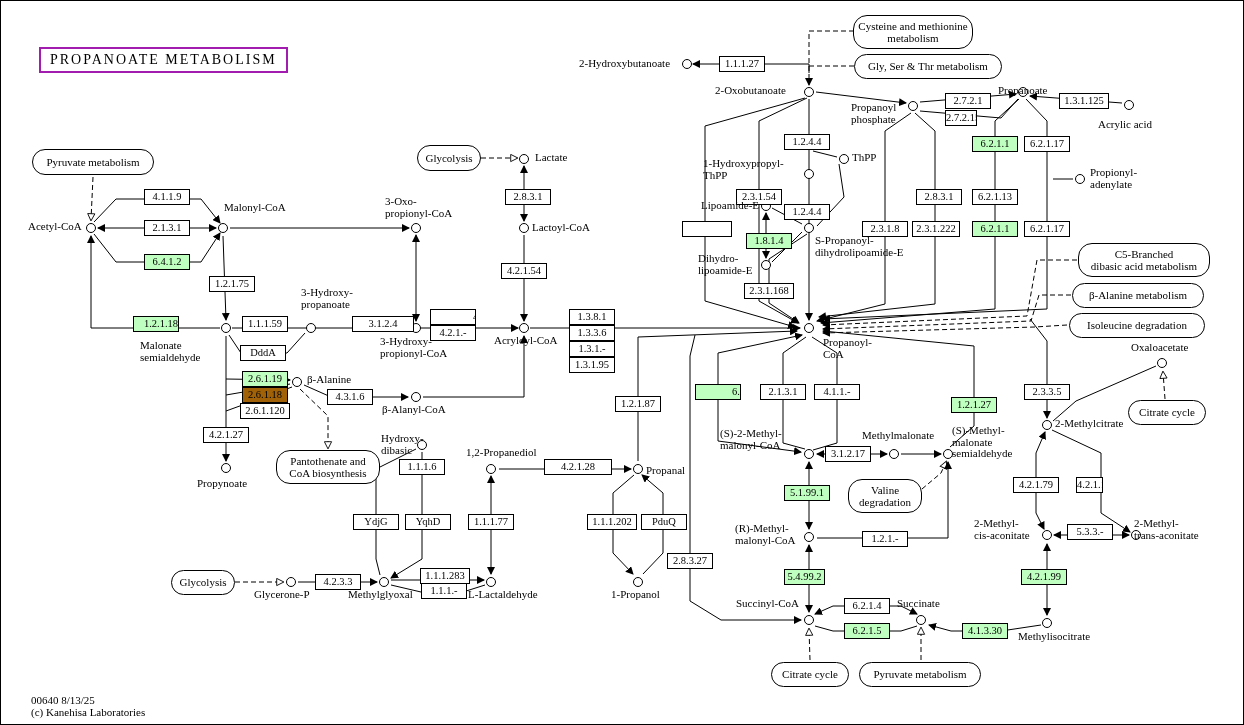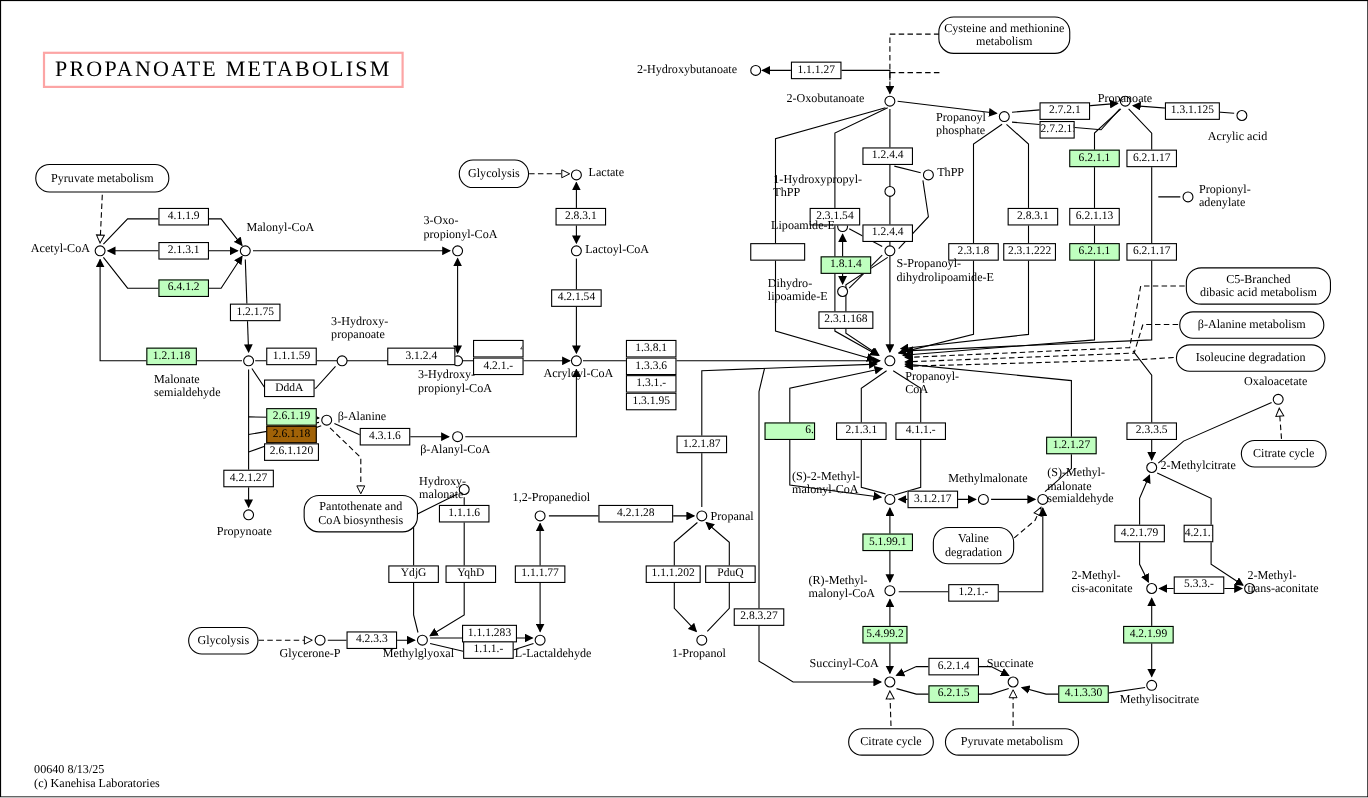--- a/index.html
+++ b/index.html
@@ -8,22 +8,22 @@
        border:1px solid #000;box-sizing:border-box;overflow:hidden;}
   #wires{position:absolute;left:0;top:0;}
   .ebox{position:absolute;height:16px;border:1px solid #000;background:#fff;
         font-size:10.5px;line-height:14px;text-align:center;box-sizing:border-box;
         white-space:nowrap;overflow:hidden;}
   .plink{position:absolute;border:1px solid #000;background:#fff;border-radius:14px;
          font-size:11px;line-height:12.5px;text-align:center;display:flex;
          align-items:center;justify-content:center;white-space:pre-line;
          box-sizing:border-box;padding:1px 4px;}
   .clabel{position:absolute;font-size:11px;line-height:11.5px;white-space:pre-line;}
-  .title-box{position:absolute;left:38px;top:46px;border:2px solid #fca5a5;
-             padding:3px 9px;font-size:20px;letter-spacing:2px;background:#fff;}
+  .title-box{position:absolute;left:38px;top:46px;border:2px solid #a21caf;
+             padding:3px 9px;font-size:14px;letter-spacing:2px;background:#fff;}
   .footer{position:absolute;left:30px;top:693px;font-size:11px;line-height:12px;}
 </style>
 </head>
 <body>
 
 <div id="map">
   <svg id="wires" width="1244" height="725">
     <defs>
       <marker id="af" viewBox="0 0 8 8" refX="7" refY="4" markerWidth="8" markerHeight="8" orient="auto-start-reverse">
         <path d="M0,0 L8,4 L0,8 z" fill="#000"></path>
@@ -180,21 +180,21 @@
     <div class="ebox" style="left: 911px; top: 220px; width: 48px;">2.3.1.222</div>
     <div class="ebox" style="left: 971px; top: 220px; width: 46px; background: rgb(191, 255, 191);">6.2.1.1</div>
     <div class="ebox" style="left: 1023px; top: 220px; width: 46px;">6.2.1.17</div>
     <div class="ebox" style="left: 745px; top: 232px; width: 46px; background: rgb(191, 255, 191);">1.8.1.4</div>
     <div class="ebox" style="left: 143px; top: 188px; width: 46px;">4.1.1.9</div>
     <div class="ebox" style="left: 143px; top: 219px; width: 46px;">2.1.3.1</div>
     <div class="ebox" style="left: 143px; top: 253px; width: 46px; background: rgb(191, 255, 191);">6.4.1.2</div>
     <div class="ebox" style="left: 208px; top: 275px; width: 46px;">1.2.1.75</div>
     <div class="ebox" style="left: 743px; top: 282px; width: 50px;">2.3.1.168</div>
     <div class="ebox" style="left: 500px; top: 262px; width: 46px;">4.2.1.54</div>
-    <div class="ebox" style="left: 132px; top: 315px; width: 46px; background: rgb(191, 255, 191);">1.2.1.18</div>
+    <div class="ebox" style="left: 132px; top: 315px; width: 46px; background: rgb(191, 255, 191); text-align: right;">1.2.1.18</div>
     <div class="ebox" style="left: 241px; top: 315px; width: 46px;">1.1.1.59</div>
     <div class="ebox" style="left: 351px; top: 315px; width: 62px;">3.1.2.4</div>
     <div class="ebox" style="left: 429px; top: 308px; width: 46px; padding-left: 42px;">4.2.1.17</div>
     <div class="ebox" style="left: 429px; top: 324px; width: 46px;">4.2.1.-</div>
     <div class="ebox" style="left: 568px; top: 308px; width: 46px;">1.3.8.1</div>
     <div class="ebox" style="left: 568px; top: 324px; width: 46px;">1.3.3.6</div>
     <div class="ebox" style="left: 568px; top: 340px; width: 46px;">1.3.1.-</div>
     <div class="ebox" style="left: 568px; top: 356px; width: 46px;">1.3.1.95</div>
     <div class="ebox" style="left: 239px; top: 344px; width: 46px;">DddA</div>
     <div class="ebox" style="left: 241px; top: 370px; width: 46px; background: rgb(191, 255, 191);">2.6.1.19</div>
@@ -227,20 +227,21 @@
     <div class="ebox" style="left: 314px; top: 573px; width: 46px;">4.2.3.3</div>
     <div class="ebox" style="left: 419px; top: 567px; width: 50px;">1.1.1.283</div>
     <div class="ebox" style="left: 420px; top: 582px; width: 46px;">1.1.1.-</div>
     <div class="ebox" style="left: 843px; top: 597px; width: 46px;">6.2.1.4</div>
     <div class="ebox" style="left: 843px; top: 622px; width: 46px; background: rgb(191, 255, 191);">6.2.1.5</div>
     <div class="ebox" style="left: 961px; top: 622px; width: 46px; background: rgb(191, 255, 191);">4.1.3.30</div>
     <div class="plink" style="left: 31px; top: 148px; width: 122px; height: 26px;">Pyruvate metabolism</div>
     <div class="plink" style="left: 416px; top: 144px; width: 64px; height: 26px;">Glycolysis</div>
     <div class="plink" style="left: 852px; top: 14px; width: 120px; height: 34px; font-family: Liberation Serif, serif;">Cysteine and methionine
 metabolism</div>
+    <div class="plink" style="left: 853px; top: 52.5px; width: 148px; height: 25px;">Gly, Ser &amp; Thr metabolism</div>
     <div class="plink" style="left: 1077px; top: 242px; width: 132px; height: 34px;">C5-Branched
 dibasic acid metabolism</div>
     <div class="plink" style="left: 1071px; top: 281.5px; width: 132px; height: 25px;">β-Alanine metabolism</div>
     <div class="plink" style="left: 1068px; top: 311.5px; width: 136px; height: 25px;">Isoleucine degradation</div>
     <div class="plink" style="left: 1127px; top: 398.5px; width: 78px; height: 25px;">Citrate cycle</div>
     <div class="plink" style="left: 275px; top: 449px; width: 104px; height: 34px;">Pantothenate and
 CoA biosynthesis</div>
     <div class="plink" style="left: 847px; top: 478px; width: 74px; height: 34px;">Valine
 degradation</div>
     <div class="plink" style="left: 170px; top: 568.5px; width: 64px; height: 25px;">Glycolysis</div>
@@ -281,21 +282,21 @@
     <div class="clabel" style="left: 306px; top: 373px;">β-Alanine</div>
     <div class="clabel" style="left: 381px; top: 403px;">β-Alanyl-CoA</div>
     <div class="clabel" style="left: 719px; top: 427px;">(S)-2-Methyl-
 malonyl-CoA</div>
     <div class="clabel" style="left: 861px; top: 429px;">Methylmalonate</div>
     <div class="clabel" style="left: 951px; top: 424px;">(S)-Methyl-
 malonate
 semialdehyde</div>
     <div class="clabel" style="left: 1054px; top: 417px;">2-Methylcitrate</div>
     <div class="clabel" style="left: 380px; top: 432px;">Hydroxy-
-malonate</div>
+dibasic</div>
     <div class="clabel" style="left: 465px; top: 446px;">1,2-Propanediol</div>
     <div class="clabel" style="left: 645px; top: 464px;">Propanal</div>
     <div class="clabel" style="left: 196px; top: 477px;">Propynoate</div>
     <div class="clabel" style="left: 734px; top: 522px;">(R)-Methyl-
 malonyl-CoA</div>
     <div class="clabel" style="left: 973px; top: 517px;">2-Methyl-
 cis-aconitate</div>
     <div class="clabel" style="left: 1133px; top: 517px;">2-Methyl-
 trans-aconitate</div>
     <div class="clabel" style="left: 253px; top: 588px;">Glycerone-P</div>

